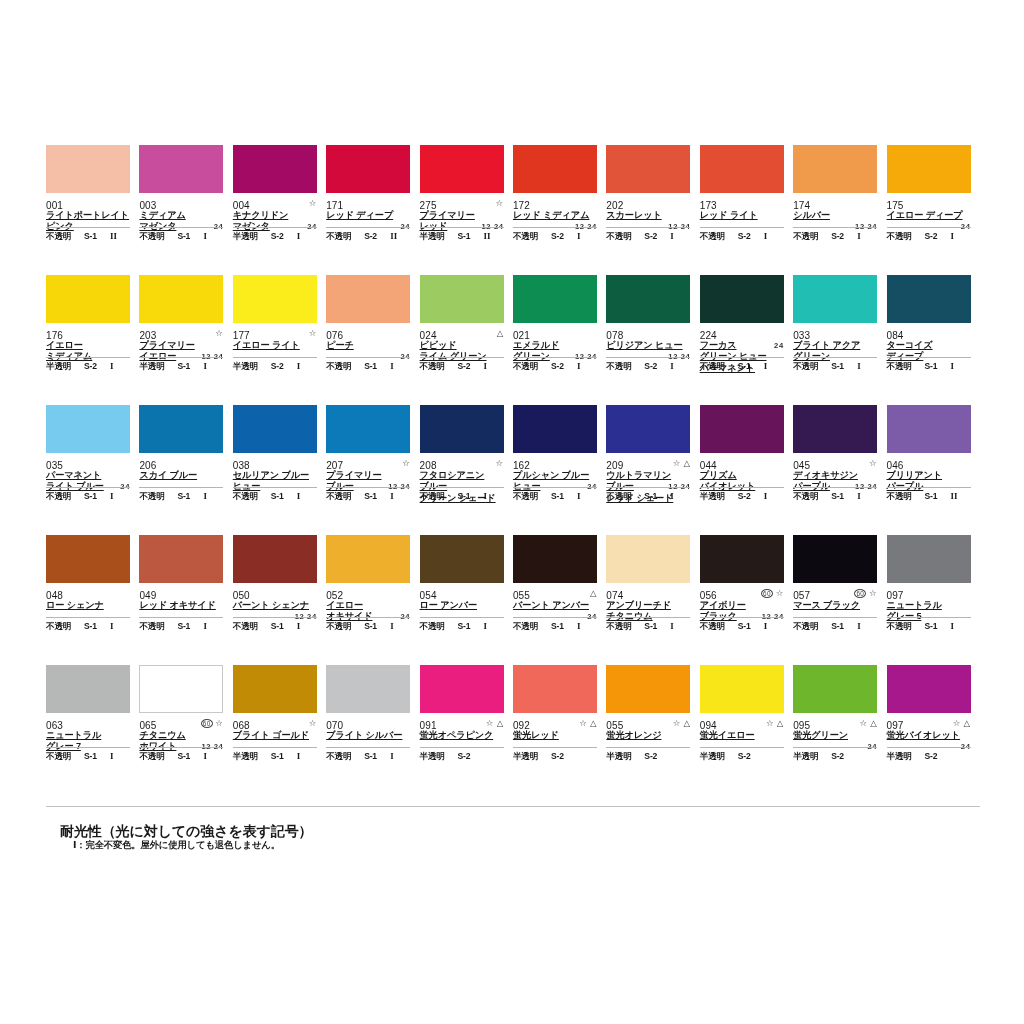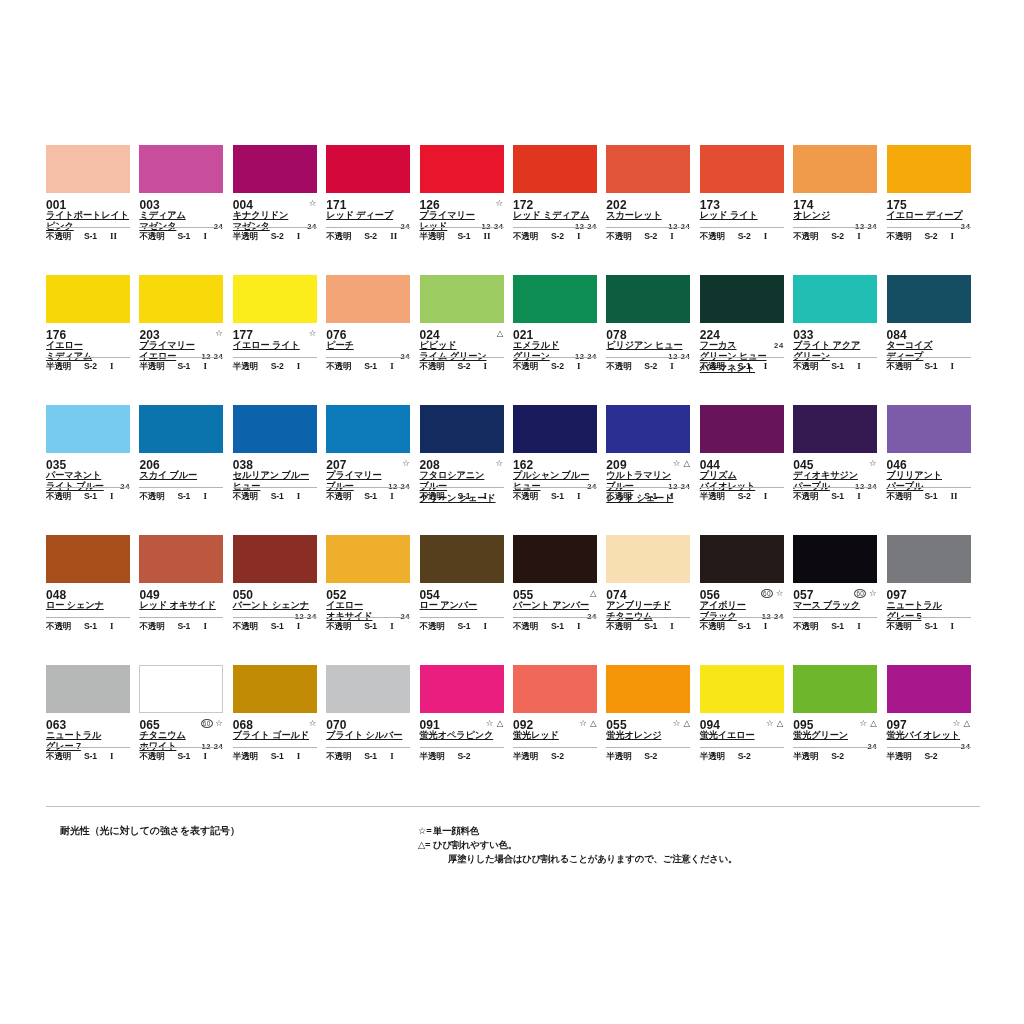--- a/index.html
+++ b/index.html
@@ -52,22 +52,22 @@
     height: 58px;
     padding-top: 5px;
     box-sizing: border-box;
   }
   .code-row {
     position: relative;
     height: 11px;
     line-height: 11px;
   }
   .code {
-    font-size: 12px;
-    font-weight: bold;
+    font-size: 10px;
+    font-weight: normal;
     letter-spacing: 0.1px;
   }
   .marks {
     position: absolute;
     right: 0;
     top: 0;
     font-size: 8.5px;
     line-height: 11px;
     letter-spacing: 0.4px;
     color: #444;
@@ -129,21 +129,21 @@
   }
   .legend-col {
     position: absolute;
     top: 0;
   }
   .legend-col.c1 { left: 14px;  width: 320px; }
   .legend-col.c2 { left: 372px; width: 370px; }
   .legend-col.c3 { left: 762px; width: 180px; }
 
   .legend-title {
-    font-size: 10px;
+    font-size: 14px;
     font-weight: bold;
     line-height: 14px;
     letter-spacing: -0.1px;
   }
   .legend-line {
     font-size: 9.4px;
     font-weight: bold;
     line-height: 14px;
     letter-spacing: -0.2px;
     white-space: nowrap;
@@ -223,21 +223,21 @@
           <div class="props">
             <span class="prop-opacity">不透明</span>
             <span class="prop-series">S-2</span>
             <span class="prop-light">II</span>
           </div>
         </div>
       </div>
       <div class="color-card">
         <div class="swatch" style="background: rgb(232, 21, 44); border: 1px solid rgb(232, 21, 44);"></div>
         <div class="card-body">
-          <div class="code-row"><span class="code">126</span><span class="marks">☆</span></div>
+          <div class="code-row"><span class="code">275</span><span class="marks">☆</span></div>
           <div class="name-lines">
             <div class="name-line">プライマリー</div>
             <div class="name-line">レッド</div>
             <span class="sets l2">12 24</span>
           </div>
           <div class="props">
             <span class="prop-opacity">半透明</span>
             <span class="prop-series">S-1</span>
             <span class="prop-light">II</span>
           </div>
@@ -285,21 +285,21 @@
             <span class="prop-series">S-2</span>
             <span class="prop-light">I</span>
           </div>
         </div>
       </div>
       <div class="color-card">
         <div class="swatch" style="background: rgb(240, 154, 75); border: 1px solid rgb(240, 154, 75);"></div>
         <div class="card-body">
           <div class="code-row"><span class="code">174</span></div>
           <div class="name-lines">
-            <div class="name-line">オレンジ</div>
+            <div class="name-line">シルバー</div>
             <span class="sets l2">12 24</span>
           </div>
           <div class="props">
             <span class="prop-opacity">不透明</span>
             <span class="prop-series">S-2</span>
             <span class="prop-light">I</span>
           </div>
         </div>
       </div>
       <div class="color-card">
@@ -919,27 +919,19 @@
           </div>
         </div>
       </div>
     </div>
 
   <div class="footer-rule"></div>
 
   <div class="legend">
     <div class="legend-col c1">
       <div class="legend-title">耐光性（光に対しての強さを表す記号）</div>
+      <div class="legend-line indent">Ⅰ：完全不変色。屋外に使用しても退色しません。</div>
     </div>
 
-    <div class="legend-col c2">
-      <div class="legend-line">
-        <span class="legend-sym">☆=</span><span>単一顔料色</span>
-      </div>
-      <div class="legend-line">
-        <span class="legend-sym">△=</span><span>ひび割れやすい色。</span>
-      </div>
-      <div class="legend-line indent2">厚塗りした場合はひび割れることがありますので、ご注意ください。</div>
-    </div>
 
   </div>
 
 </div>
 
 </body></html>

